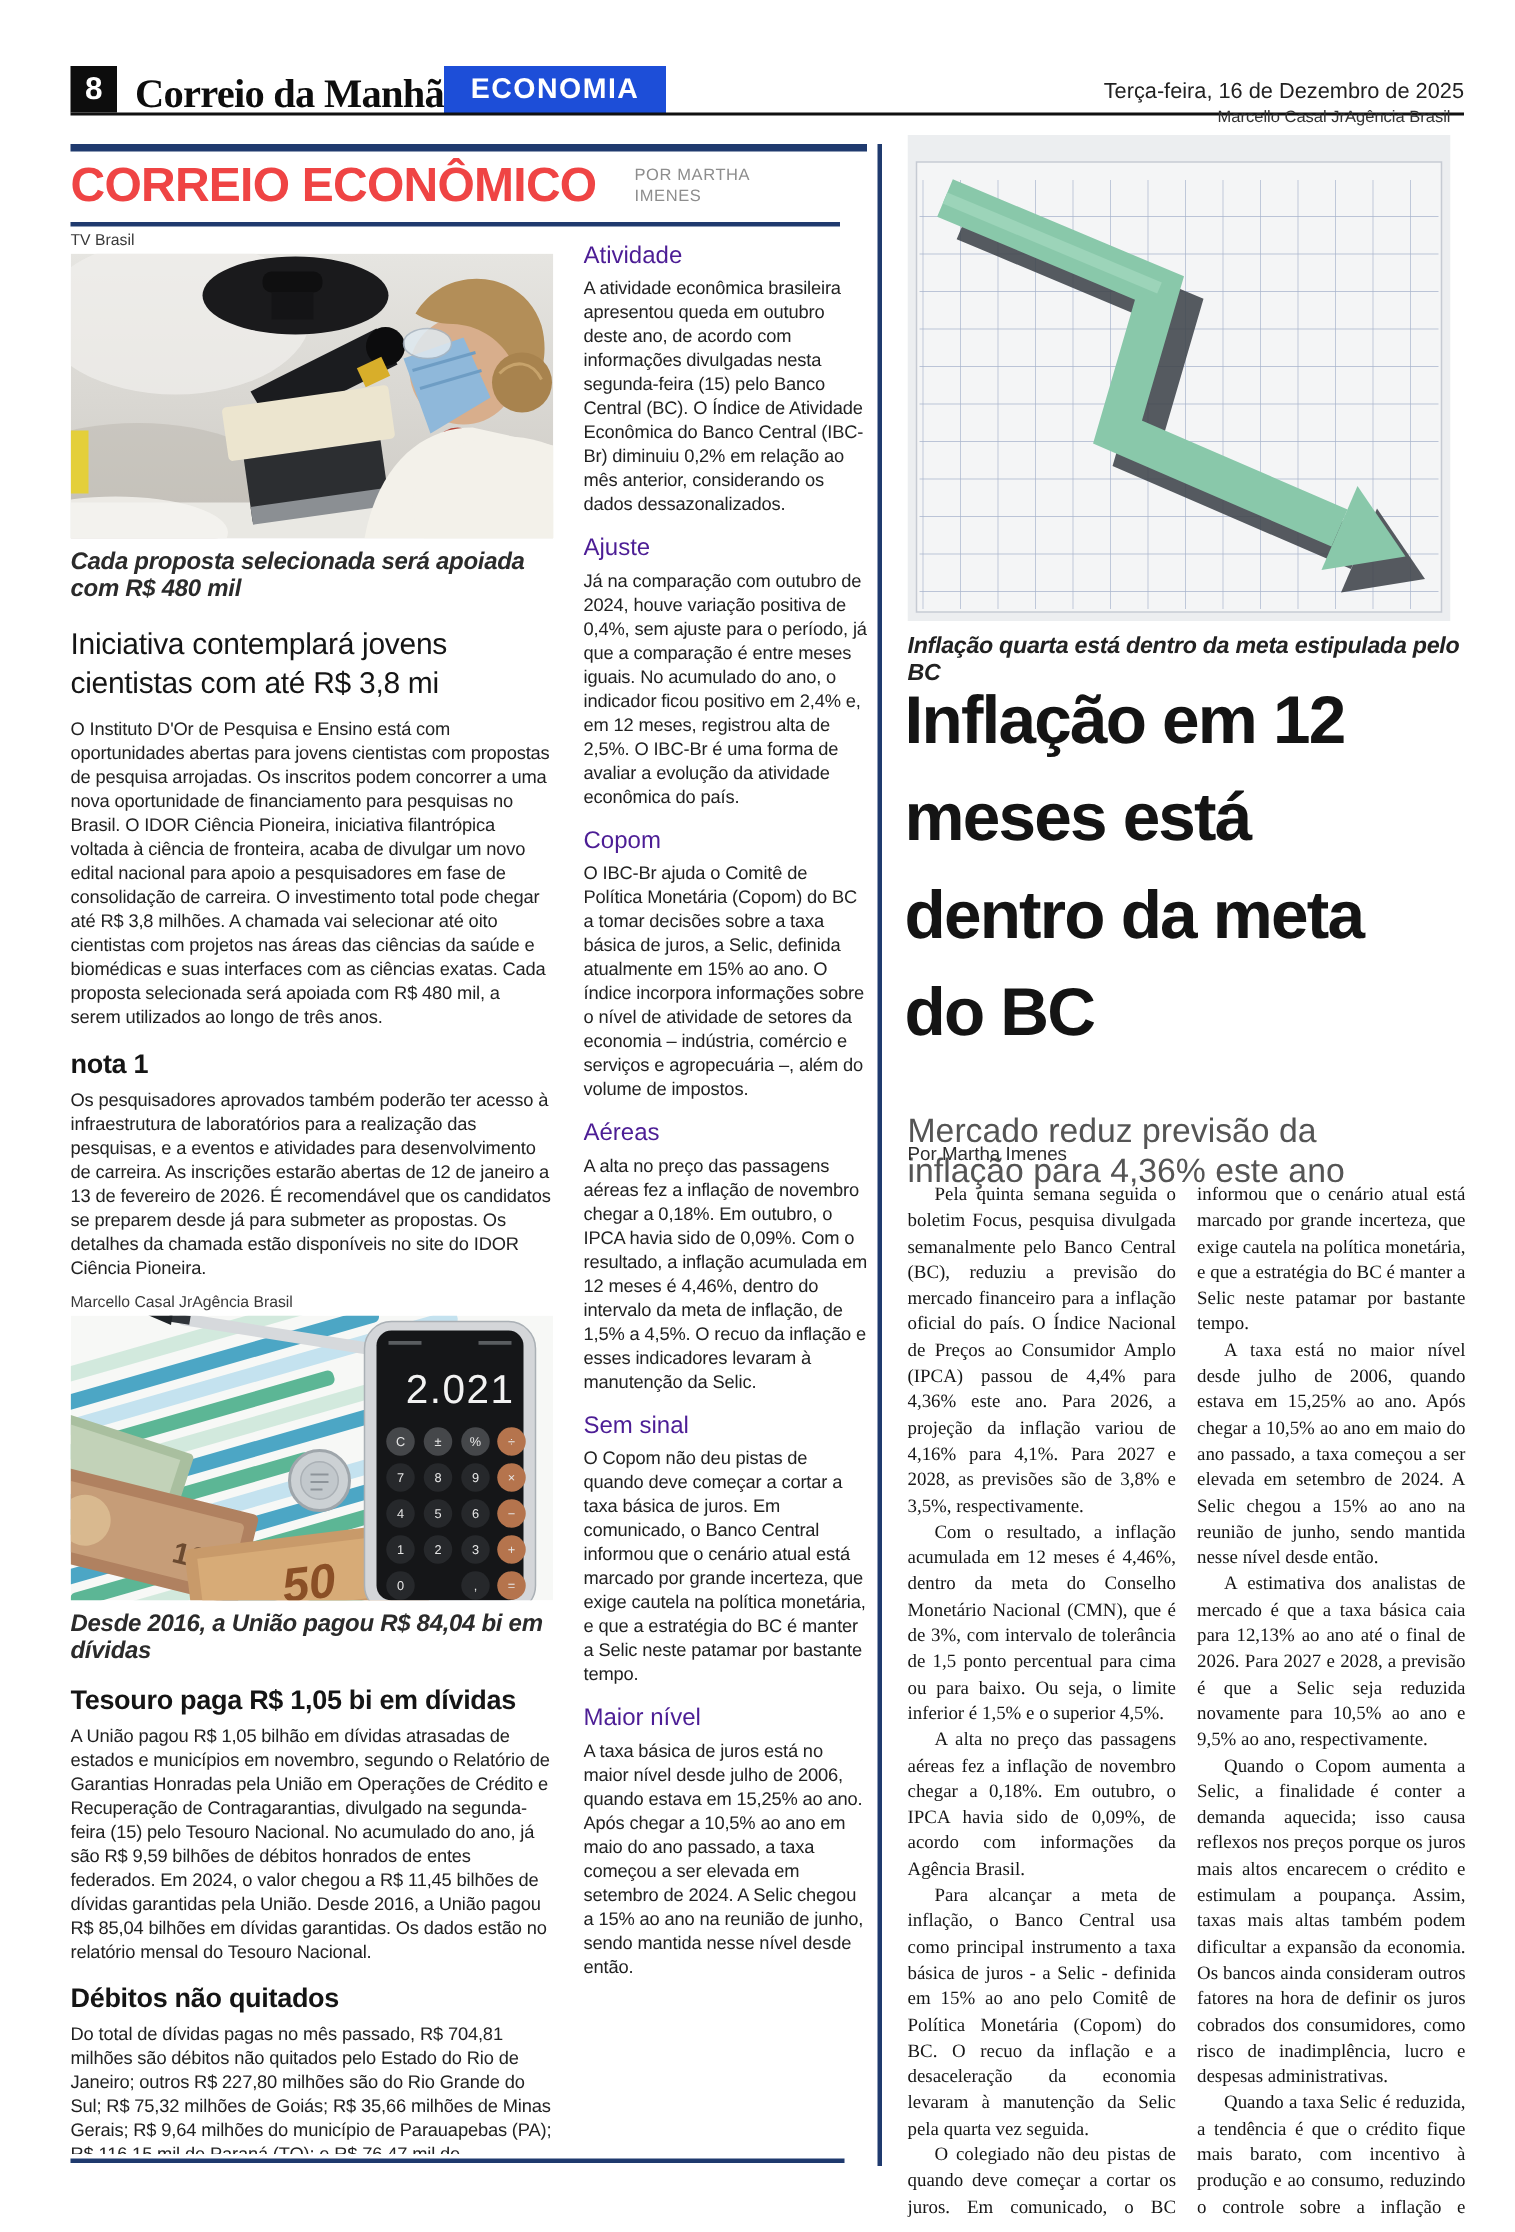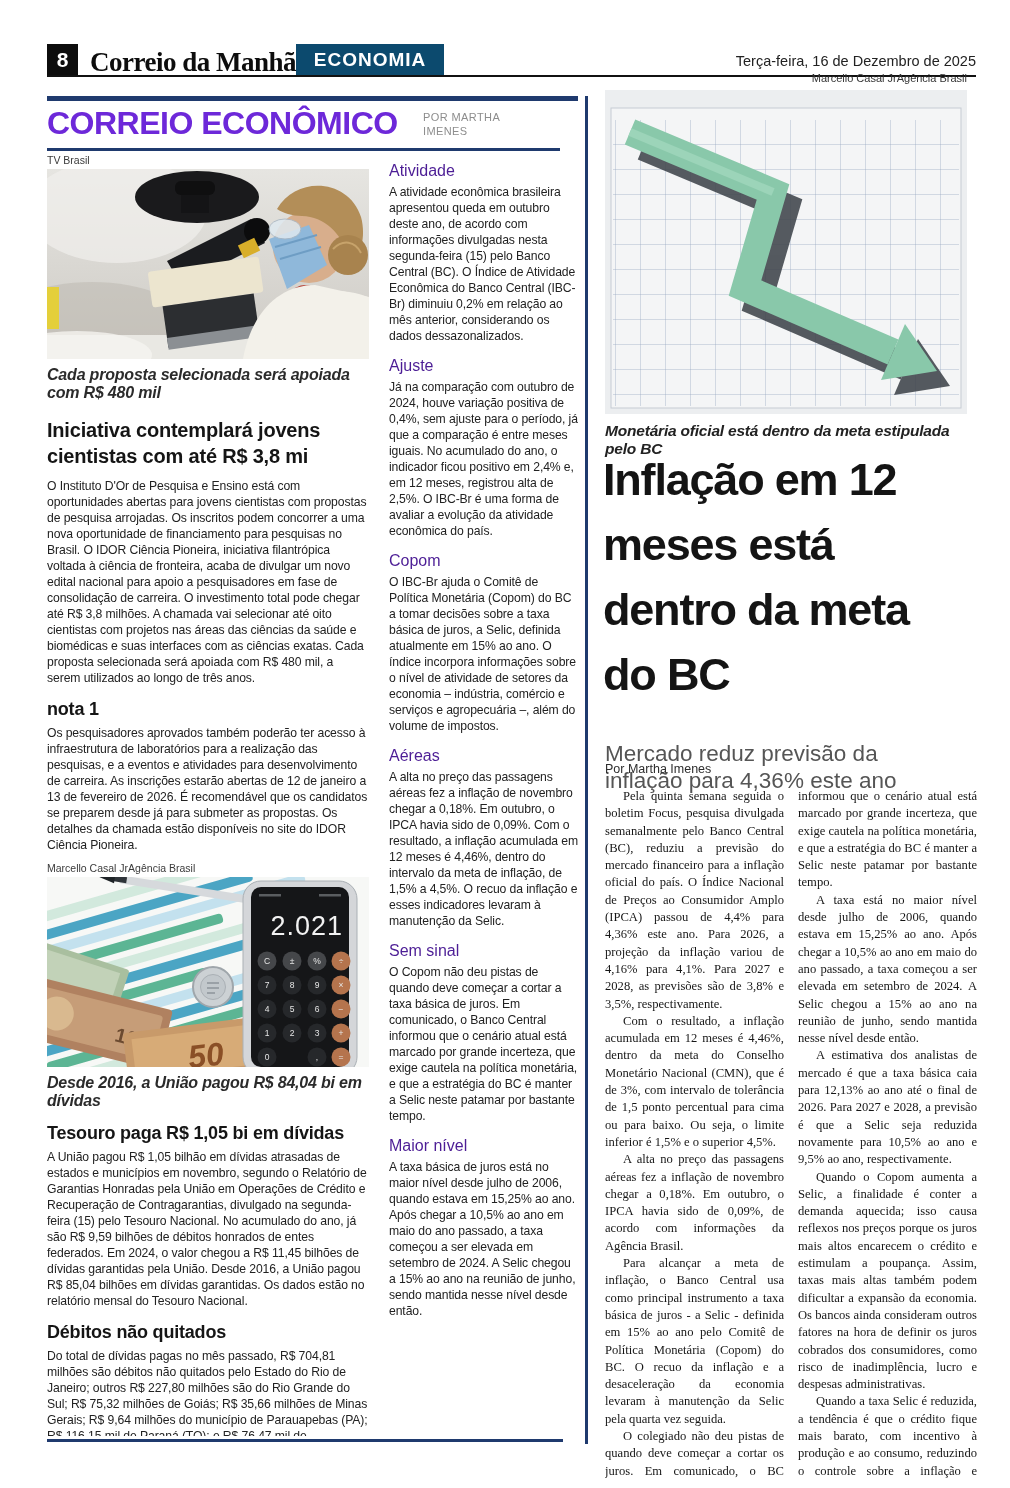--- a/index.html
+++ b/index.html
@@ -6,46 +6,46 @@
   body{width:1010px;height:1488px;position:relative;overflow:hidden;
        font-family:"Liberation Sans",sans-serif;color:#1c1c1c;
        -webkit-font-smoothing:antialiased;}
   .abs{position:absolute;}
 
   
   .pagenum-box{left:47px;top:44px;width:31px;height:31px;background:#0d0d0d;color:#fff;
     display:flex;align-items:center;justify-content:center;font-size:21px;font-weight:bold;}
   .masthead{left:90px;top:47px;font-family:"Liberation Serif",serif;font-weight:bold;
     font-size:27px;letter-spacing:-.5px;color:#0d0d0d;}
-  .section-box{left:296px;top:44px;width:148px;height:32px;background:#0c4a6e;color:#fff;
+  .section-box{left:296px;top:44px;width:148px;height:32px;background:#1d4ed8;color:#fff;
     display:flex;align-items:center;justify-content:center;font-size:19px;font-weight:bold;letter-spacing:1px;}
   .issue-date{left:576px;top:53px;width:400px;text-align:right;font-size:14.5px;color:#222;}
   .header-rule{left:47px;top:75px;width:929px;height:2px;background:#111;}
 
   
   .navy{background:#1f3a6e;}
   .vrule{left:585px;top:96px;width:3px;height:1348px;}
 
   
   .ce-box{left:47px;top:96px;width:531px;height:1348px;}
   .ce-top-border{position:absolute;left:0;top:0;width:531px;height:5px;}
-  .ce-title{position:absolute;left:0;top:9px;font-size:32px;font-weight:bold;letter-spacing:-.5px;color:#6d28d9;}
+  .ce-title{position:absolute;left:0;top:9px;font-size:32px;font-weight:bold;letter-spacing:-.5px;color:#ef4444;}
   .ce-byline{position:absolute;left:376px;top:14px;font-size:11px;line-height:14px;
     color:#8d8d8d;letter-spacing:.4px;}
   .ce-title-rule{position:absolute;left:0;top:52px;width:513px;height:3px;}
   .ce-bottom-border{position:absolute;left:0;top:1343px;width:516px;height:3px;}
 
   .ce-left{position:absolute;left:0;top:58px;width:322px;overflow:hidden;height:1282px;}
   .ce-mid{position:absolute;left:342px;top:58px;width:189px;overflow:hidden;height:1282px;}
 
   .credit{font-size:10.5px;color:#3a3a3a;text-align:left;margin:0 0 3px;}
   .photo{width:322px;height:190px;overflow:hidden;}
   .caption{font-size:16px;font-style:italic;font-weight:bold;color:#2b2b2b;
     letter-spacing:-.2px;margin-top:7px;}
-  .ce-h1{font-size:20px;line-height:26px;font-weight:bold;letter-spacing:-.2px;color:#151515;margin-top:15px;}
+  .ce-h1{font-size:20px;line-height:26px;font-weight:normal;letter-spacing:-.2px;color:#151515;margin-top:15px;}
   .ce-body{font-size:12.2px;line-height:16px;color:#222;margin-top:9px;letter-spacing:-.1px;}
   .ce-h2{font-size:18px;font-weight:bold;letter-spacing:-.2px;color:#151515;margin-top:13px;}
   .ce-h2 + .ce-body{margin-top:5px;}
   .brief-h{font-size:16px;font-weight:normal;color:#4c1d95;margin-top:13px;}
   .brief-b{font-size:12.2px;line-height:16px;color:#222;margin-top:4px;letter-spacing:-.1px;}
   .ce-mid .brief-h:first-child{margin-top:8px;}
 
   
   .ma-credit{left:605px;top:72px;width:362px;text-align:right;font-size:11px;color:#333;}
   .ma-photo{left:605px;top:90px;width:362px;height:324px;}
@@ -273,21 +273,21 @@
       <polygon points="289,305 313,249 345,296" fill="#3f444b"></polygon>
     </g>
     <g>
       <path d="M25,42 L168,102 L140,198 L288,262" fill="none" stroke="#89c8aa" stroke-width="27" stroke-miterlimit="10"></path>
       <polygon points="276,290 300,234 332,281" fill="#89c8aa"></polygon>
       <path d="M25,42 L168,102" stroke="#9cd4b9" stroke-width="8" fill="none"></path>
     </g>
   </svg>
 </div>
 
-<div class="abs ma-caption">Monetária oficial está dentro da meta estipulada pelo BC</div>
+<div class="abs ma-caption">Inflação quarta está dentro da meta estipulada pelo BC</div>
 
 <div class="abs ma-headline">Inflação em 12 meses está dentro da meta do BC</div>
 
 <div class="abs ma-subhead">Mercado reduz previsão da inflação para 4,36% este ano</div>
 
 <div class="abs ma-byline">Por Martha Imenes</div>
 
 <div class="abs ma-body">
   <p>Pela quinta semana seguida o boletim Focus, pesquisa divulgada semanalmente pelo Banco Central (BC), reduziu a previsão do mercado financeiro para a inflação oficial do país. O Índice Nacional de Preços ao Consumidor Amplo (IPCA) passou de 4,4% para 4,36% este ano. Para 2026, a projeção da inflação variou de 4,16% para 4,1%. Para 2027 e 2028, as previsões são de 3,8% e 3,5%, respectivamente.</p>
   <p>Com o resultado, a inflação acumulada em 12 meses é 4,46%, dentro da meta do Conselho Monetário Nacional (CMN), que é de 3%, com intervalo de tolerância de 1,5 ponto percentual para cima ou para baixo. Ou seja, o limite inferior é 1,5% e o superior 4,5%.</p>

